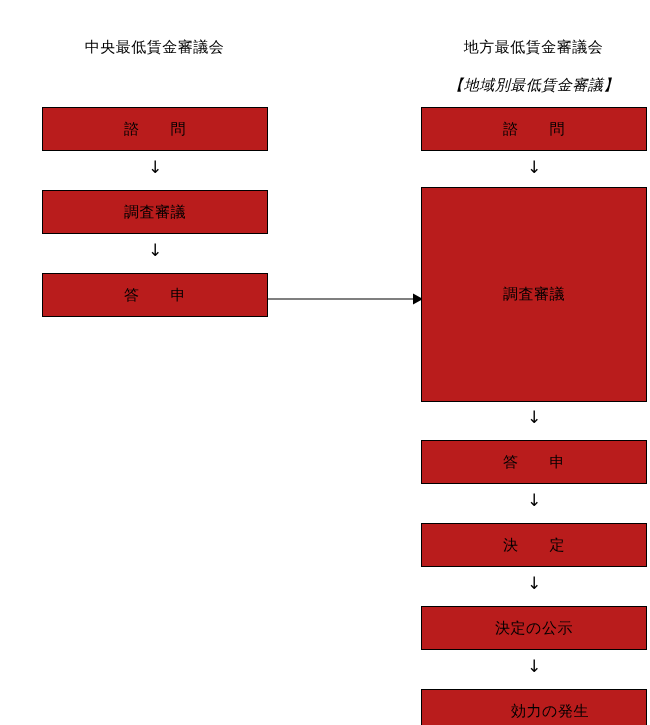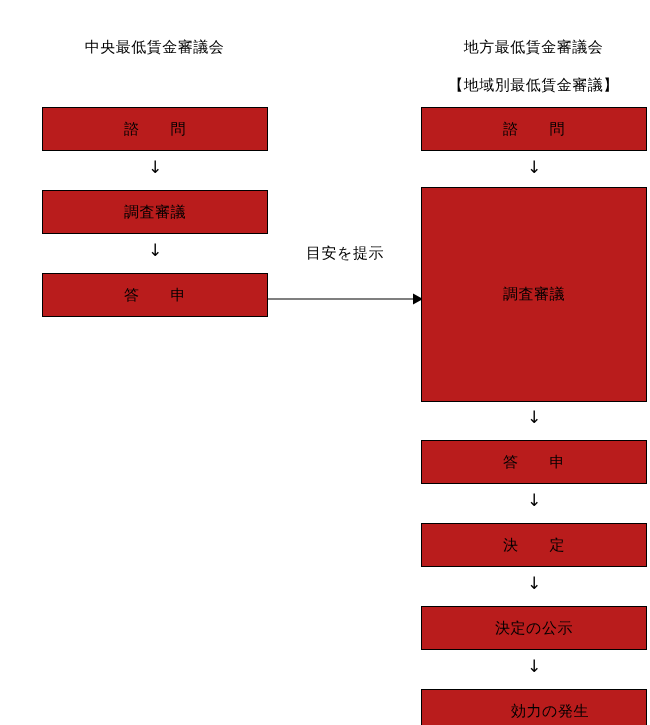--- a/index.html
+++ b/index.html
@@ -35,21 +35,21 @@
     position: absolute;
     text-align: center;
     font-size: 15px;
     line-height: 20px;
     letter-spacing: 0.5px;
     white-space: nowrap;
   }
   #left-title   { left: 22px;  top: 21px; width: 225px; }
   #left-sub     { left: 22px;  top: 59px; width: 225px; }
   #right-title  { left: 401px; top: 21px; width: 225px; }
-  #right-sub    { left: 401px; top: 59px; width: 225px; }
+  #right-sub    { left: 401px; top: 59px; width: 225px; font-style: italic; }
 
   
   .box {
     position: absolute;
     box-sizing: border-box;
     border: 1px solid #000000;
     background: #b91c1c;
     display: flex;
     align-items: center;
     justify-content: center;
@@ -128,21 +128,20 @@
   <div class="box col-left" id="box-l1">諮　　問</div>
 
   <div class="v-arrow va-left" id="varr-l1">↓</div>
 
   <div class="box col-left" id="box-l2">調査審議</div>
 
   <div class="v-arrow va-left" id="varr-l2">↓</div>
 
   <div class="box col-left" id="box-l3">答　　申</div>
 
-  <div id="h-arrow-label">目安を提示</div>
 
   <div id="h-arrow">
     <svg width="156" height="22" viewBox="0 0 156 22">
       <line x1="0" y1="11" x2="146" y2="11" stroke="#000000" stroke-width="1.2"></line>
       <polygon points="146,5.5 156,11 146,16.5" fill="#000000"></polygon>
     </svg>
   </div>
 
   <div class="box col-right" id="box-r1">諮　　問</div>
 

